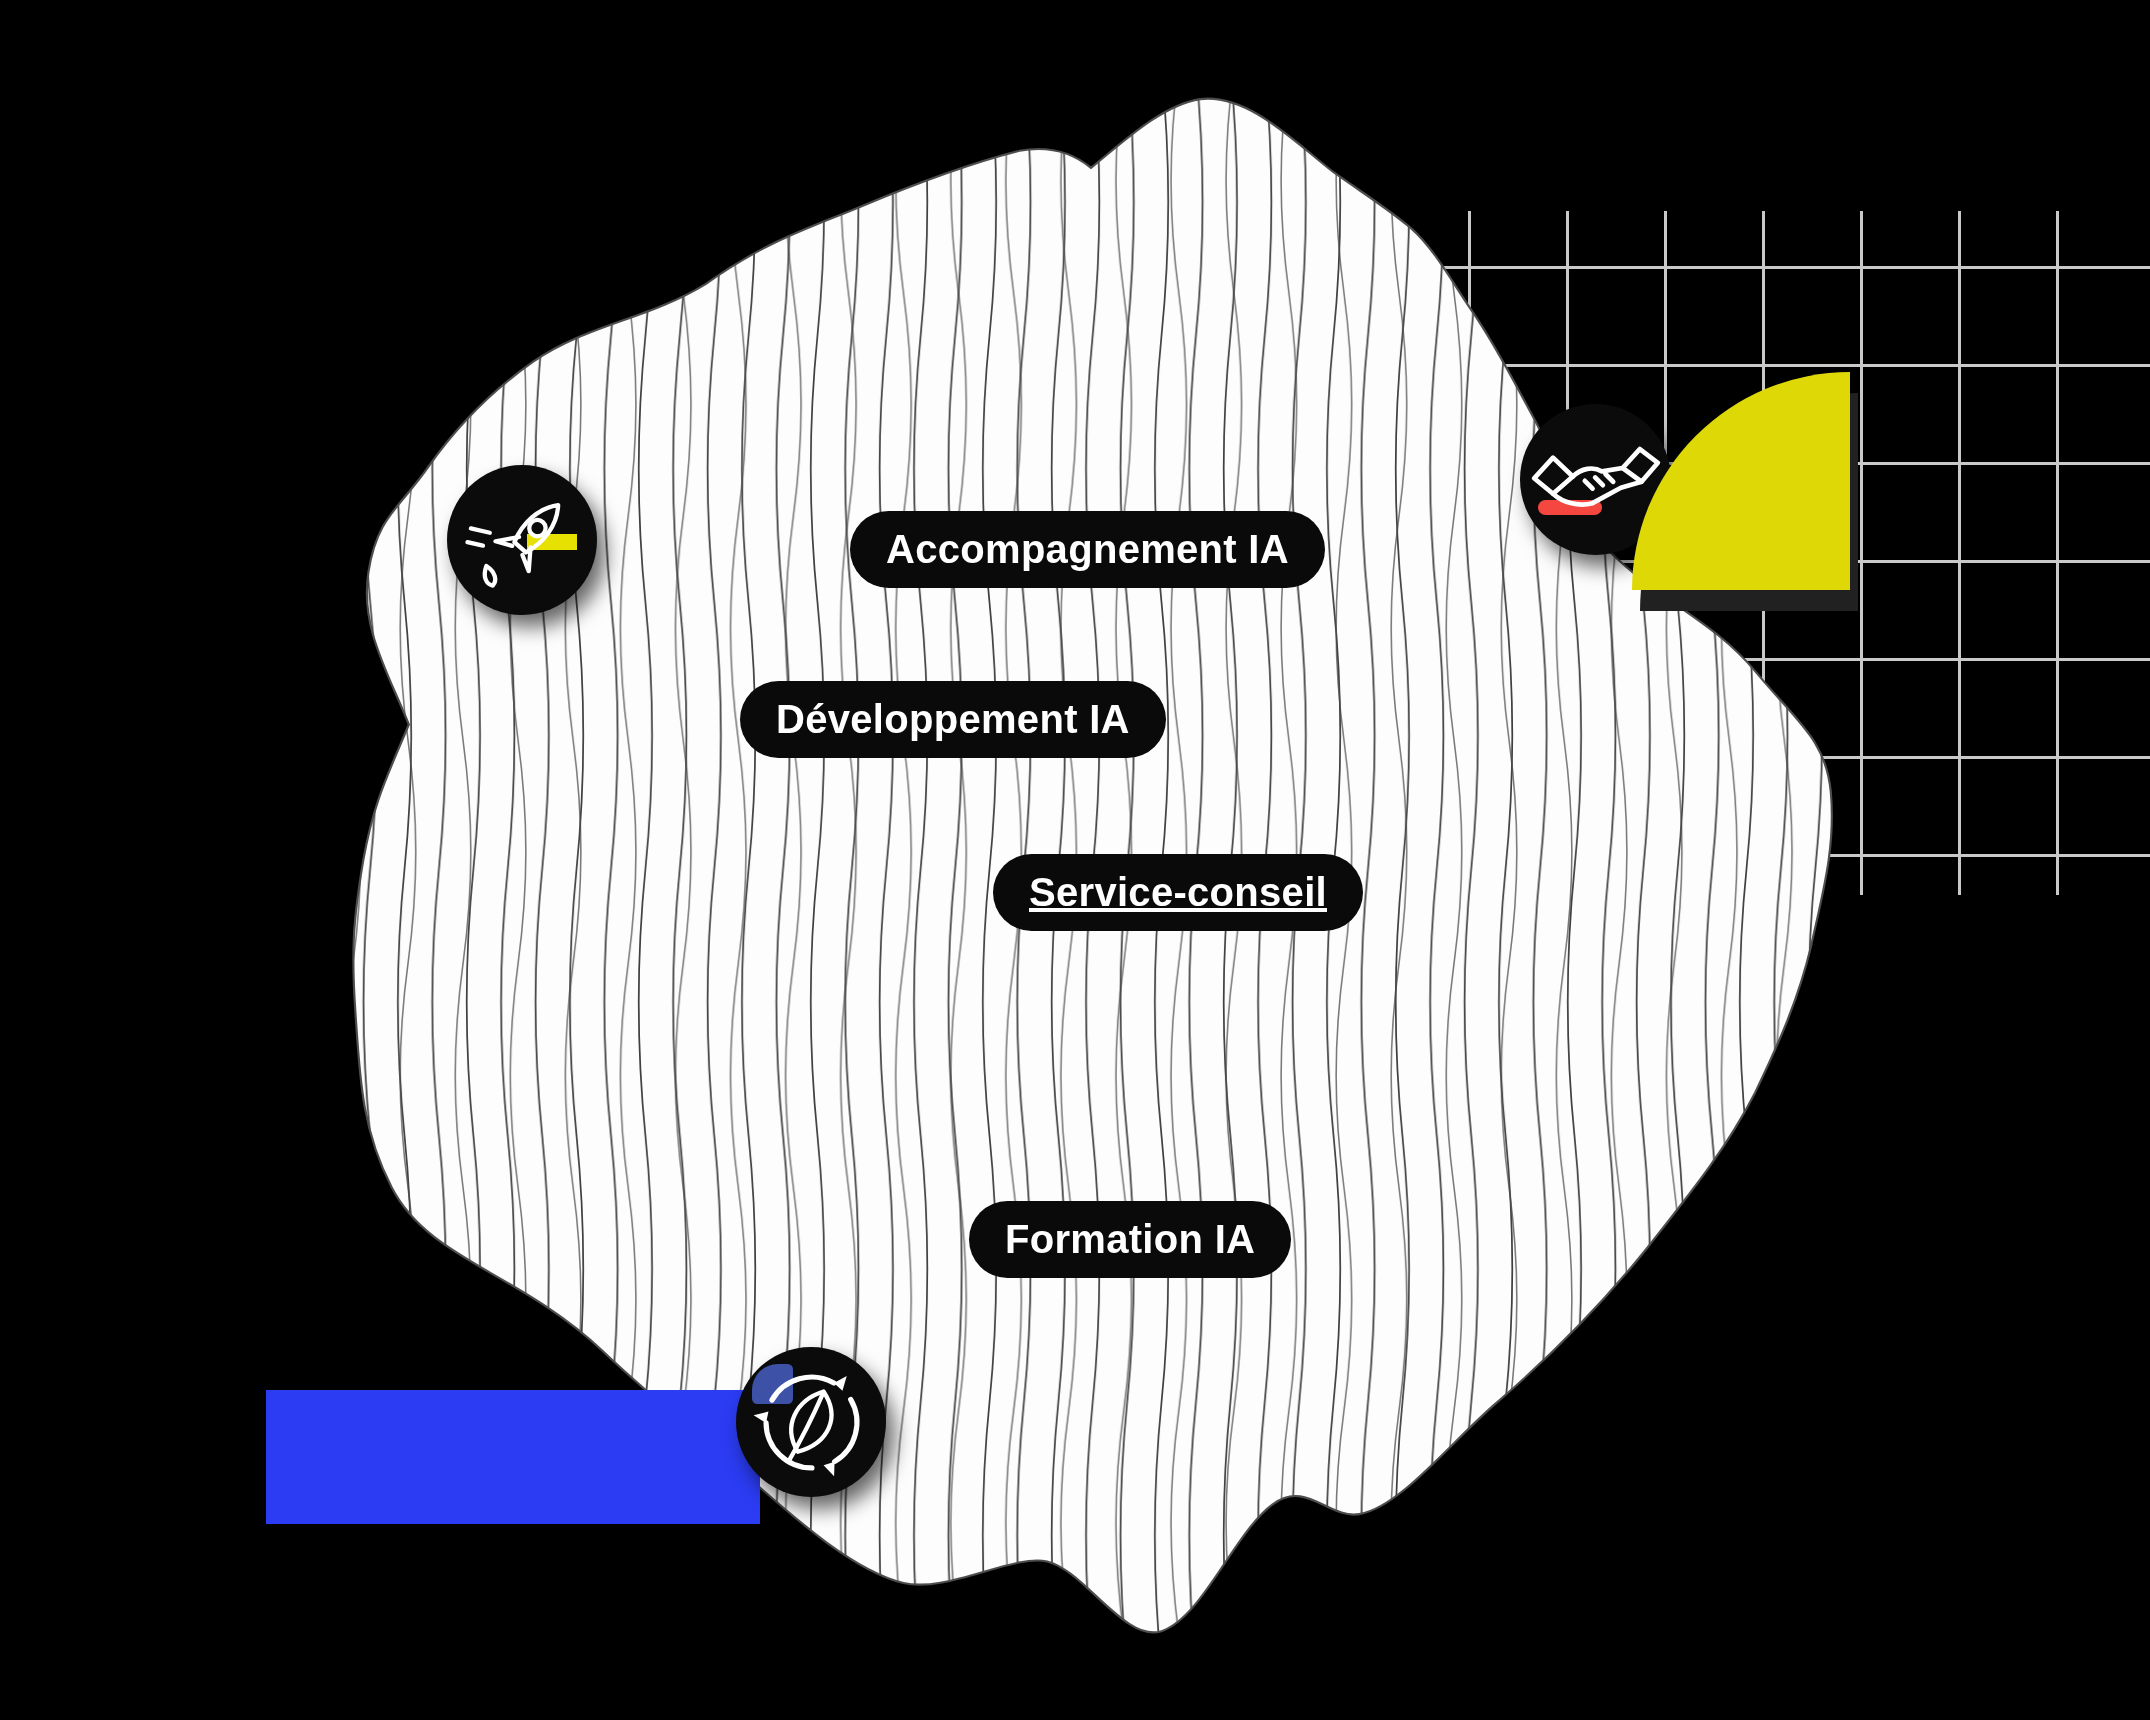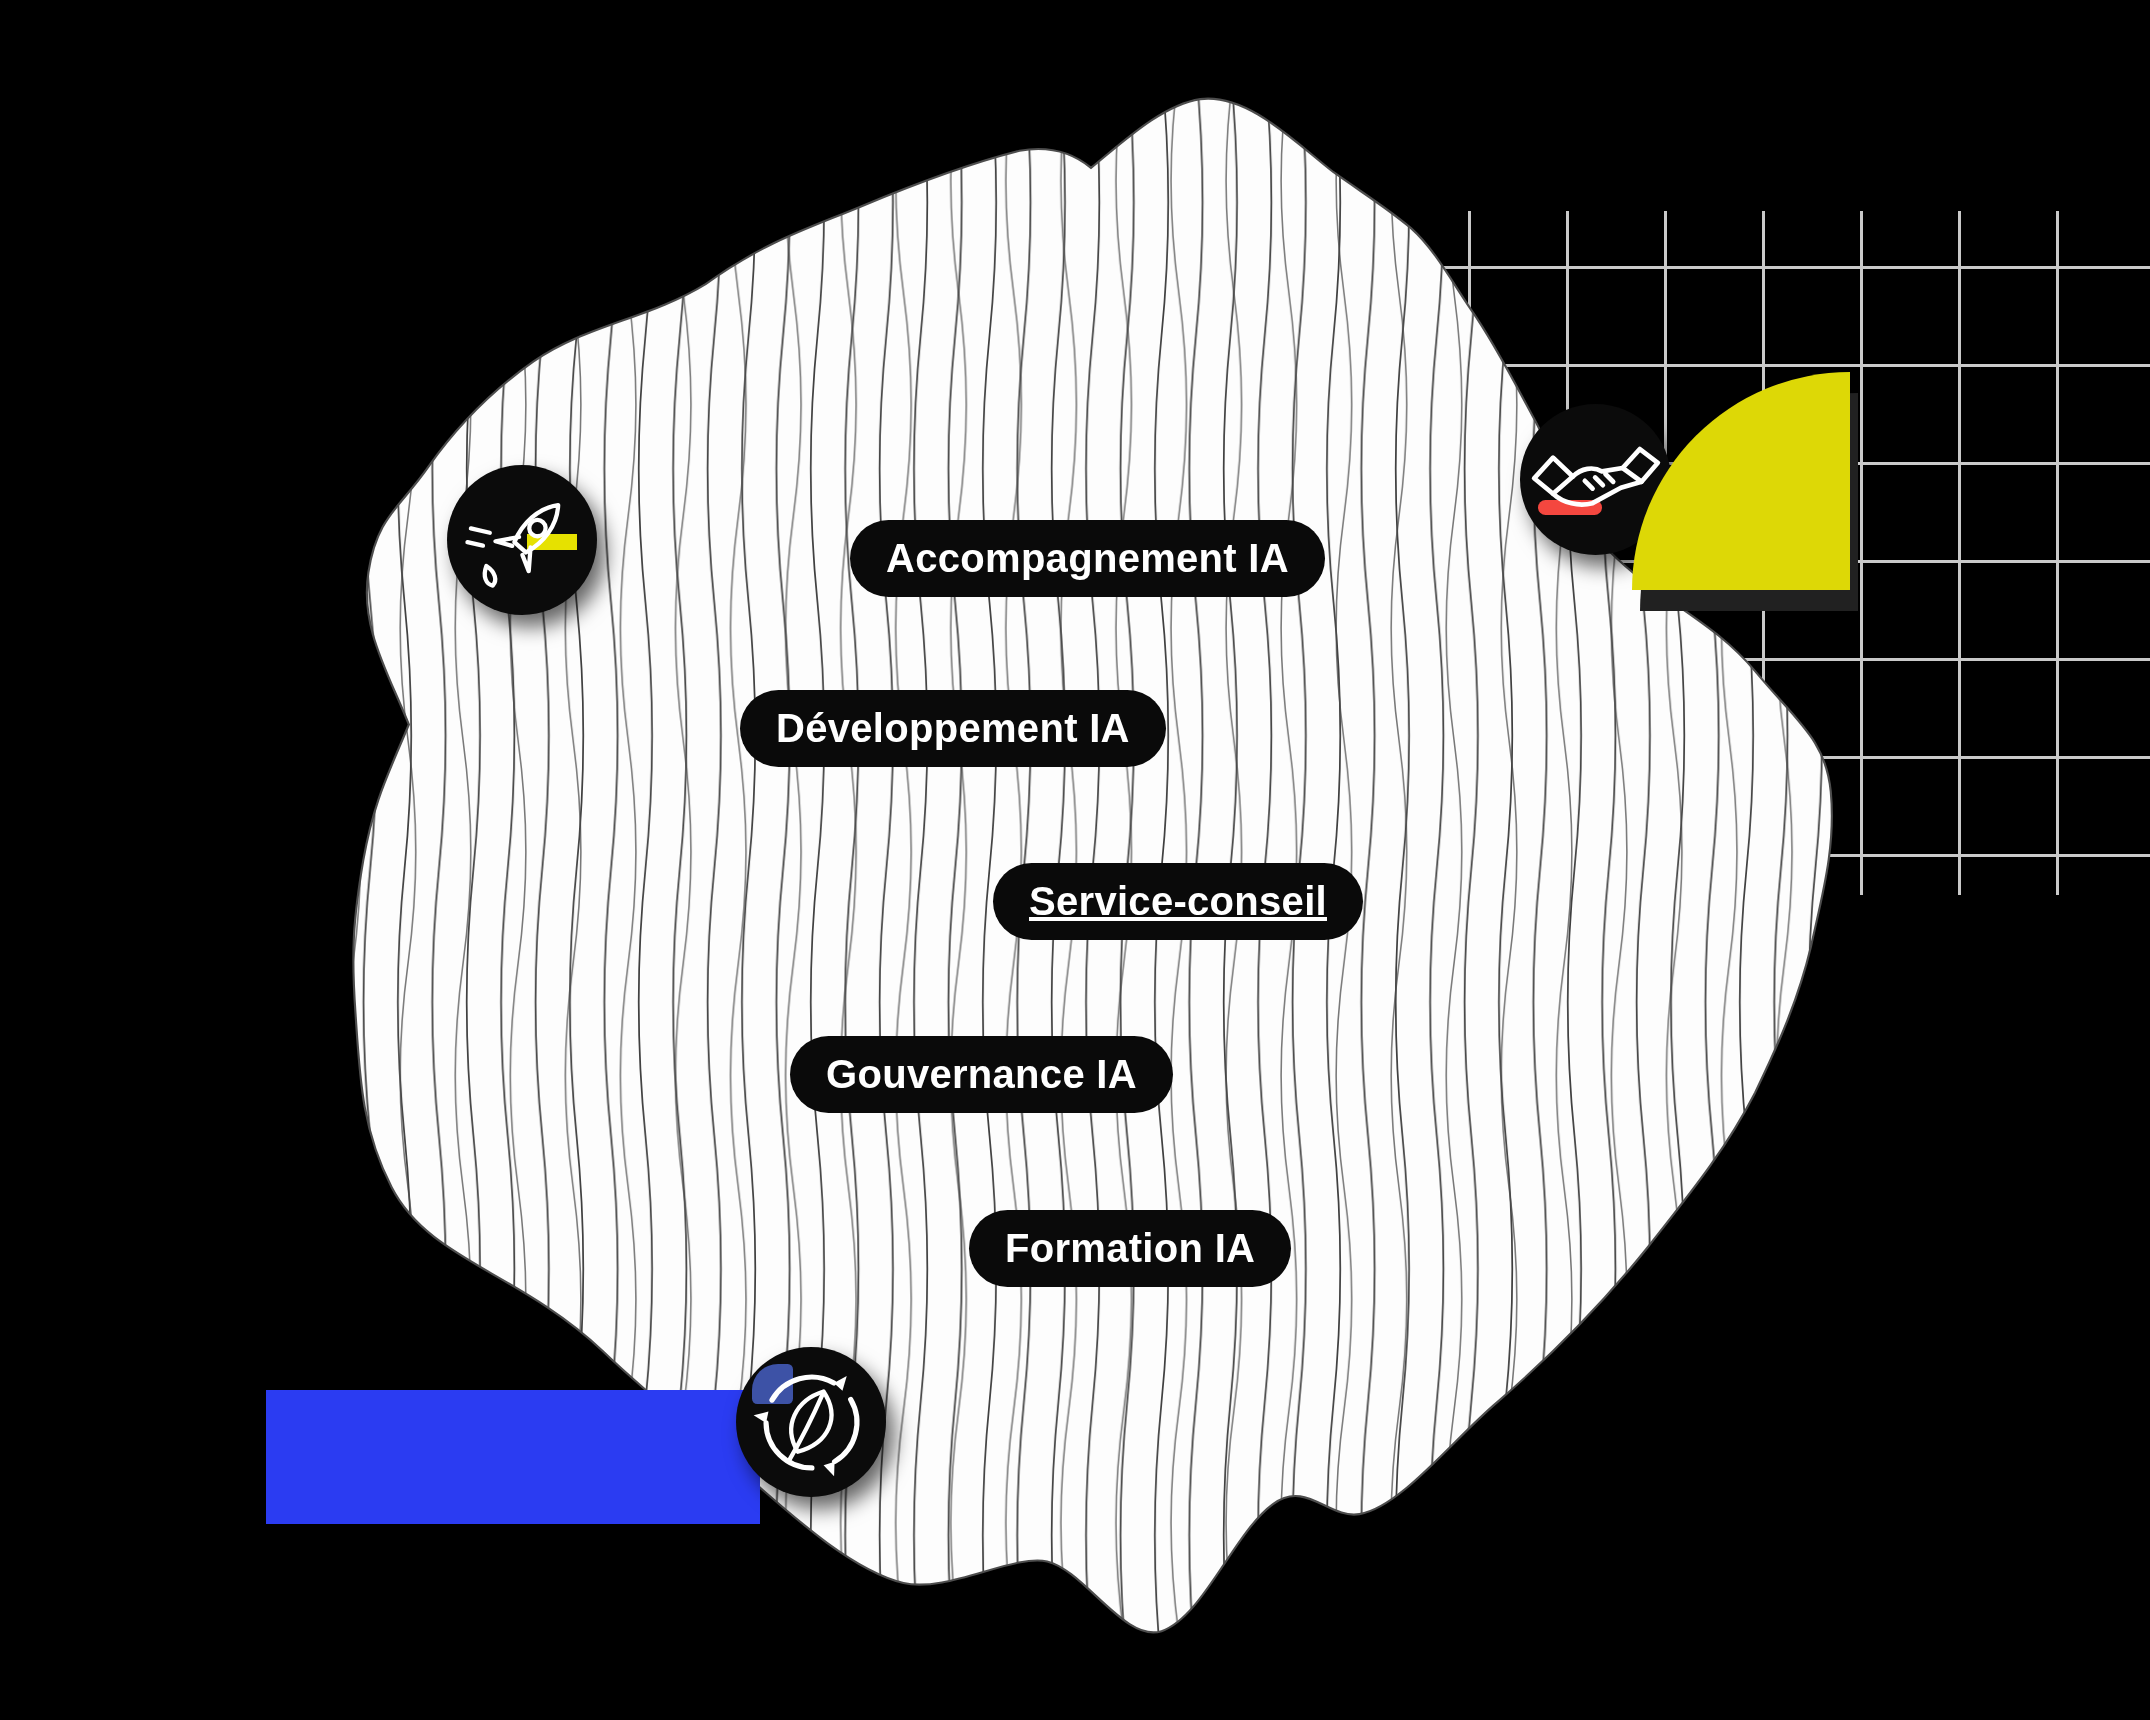--- a/index.html
+++ b/index.html
@@ -39,21 +39,21 @@
   .quarter-shadow{left:1640px;top:393px;background:#212121;}
   .quarter-yellow{left:1632px;top:372px;background:#ddd806;}
   
   .blue-bar{
     position:absolute;left:266px;top:1390px;width:494px;height:134px;background:#2b3cf2;
   }
   
   .pill{
     position:absolute;height:77px;display:inline-flex;align-items:center;
     padding:0 36px;border-radius:40px;background:#0a0a0a;color:#ffffff;
-    font-size:40px;font-weight:700;letter-spacing:0.3px;white-space:nowrap;margin-top:9px;
+    font-size:40px;font-weight:700;letter-spacing:0.3px;white-space:nowrap;
   }
   .pill-1{left:850px;top:511px;}
   .pill-2{left:740px;top:681px;text-align:right;}
   .pill-3{left:993px;top:854px;text-decoration:underline;}
   .pill-4{left:790px;top:1027px;}
   .pill-5{left:969px;top:1201px;}
 </style>
 </head>
 <body>
 
@@ -165,17 +165,16 @@
         </g>
         <path d="M-16,34 C-34,4 -18,-26 14,-36 C34,-6 20,24 -16,34 Z" stroke-width="5"></path>
         <path d="M-26,44 C-12,20 2,-8 13,-33" stroke-width="5"></path>
       </g>
     </svg>
   </div>
 
   <div class="pill pill-1">Accompagnement IA</div>
   <div class="pill pill-2">Développement IA</div>
   <div class="pill pill-3">Service-conseil</div>
-  <div class="pill pill-4">Gouvernance IA</div>
   <div class="pill pill-5">Formation IA</div>
 
 </div>
 
 
 </body></html>

